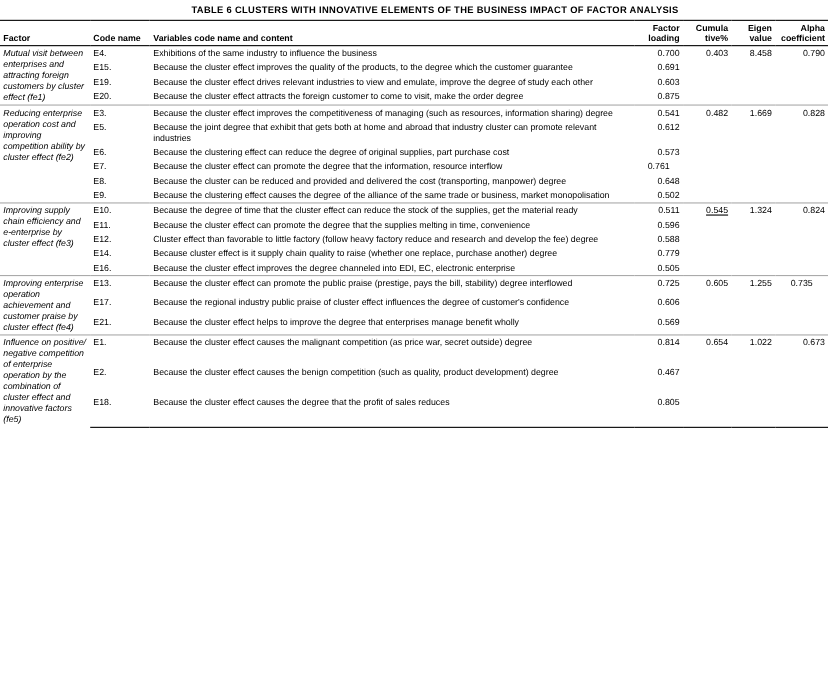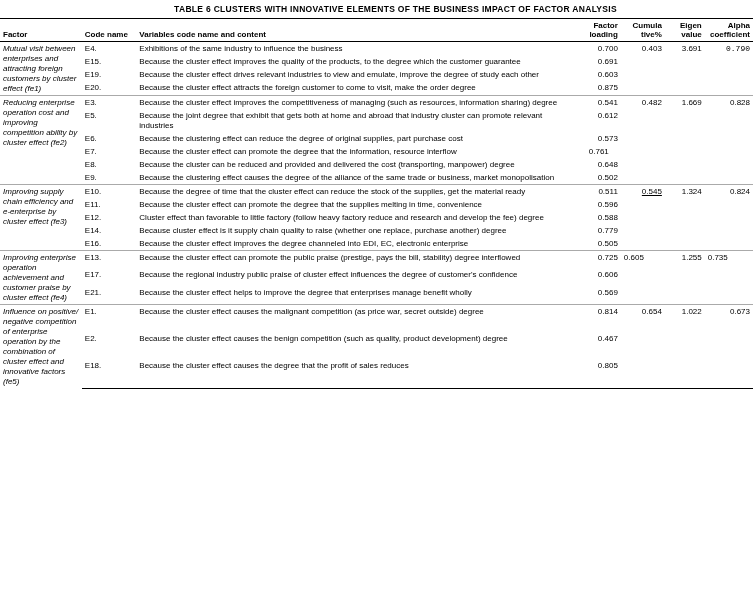--- a/index.html
+++ b/index.html
@@ -69,22 +69,22 @@
       <th class="col-alpha">Alpha coefficient</th>
     </tr>
   </thead>
   <tbody id="table-body">
   <tr>
         <td class="col-factor factor-cell" rowspan="4" style="font-style: italic;">Mutual visit between enterprises and attracting foreign customers by cluster effect (fe1)</td>
         <td class="col-code">E4.</td>
         <td class="col-variables">Exhibitions of the same industry to influence the business</td>
         <td class="col-loading" style="text-align: right;">0.700</td>
         <td class="col-cumula" style="text-align: right;">0.403</td>
-        <td class="col-eigen" style="text-align: right;">3.691</td>
-        <td class="col-alpha" style="text-align: right; font-family: Liberation Mono, monospace;">0.790</td>
+        <td class="col-eigen" style="text-align: right;">8.458</td>
+        <td class="col-alpha" style="text-align: right;">0.790</td>
       </tr>
       <tr>
         <td class="col-code">E15.</td>
         <td class="col-variables">Because the cluster effect improves the quality of the products, to the degree which the customer guarantee</td>
         <td class="col-loading" style="text-align: right;">0.691</td>
         <td class="col-cumula" style="text-align: right;"></td>
         <td class="col-eigen" style="text-align: right;"></td>
         <td class="col-alpha" style="text-align: right;"></td>
       </tr>
       <tr>
@@ -191,23 +191,23 @@
         <td class="col-loading" style="text-align: right;">0.505</td>
         <td class="col-cumula" style="text-align: right;"></td>
         <td class="col-eigen" style="text-align: right;"></td>
         <td class="col-alpha" style="text-align: right;"></td>
       </tr>
       <tr style="border-top: 1px solid rgb(170, 170, 170);">
         <td class="col-factor factor-cell" rowspan="3" style="font-style: italic;">Improving enterprise operation achievement and customer praise by cluster effect (fe4)</td>
         <td class="col-code">E13.</td>
         <td class="col-variables">Because the cluster effect can promote the public praise (prestige, pays the bill, stability) degree interflowed</td>
         <td class="col-loading" style="text-align: right;">0.725</td>
-        <td class="col-cumula" style="text-align: left;">0.605</td>
+        <td class="col-cumula" style="text-align: right;">0.605</td>
         <td class="col-eigen" style="text-align: right;">1.255</td>
-        <td class="col-alpha" style="text-align: left;">0.735</td>
+        <td class="col-alpha" style="text-align: center;">0.735</td>
       </tr>
       <tr>
         <td class="col-code">E17.</td>
         <td class="col-variables">Because the regional industry public praise of cluster effect influences the degree of customer's confidence</td>
         <td class="col-loading" style="text-align: right;">0.606</td>
         <td class="col-cumula" style="text-align: right;"></td>
         <td class="col-eigen" style="text-align: right;"></td>
         <td class="col-alpha" style="text-align: right;"></td>
       </tr>
       <tr>

